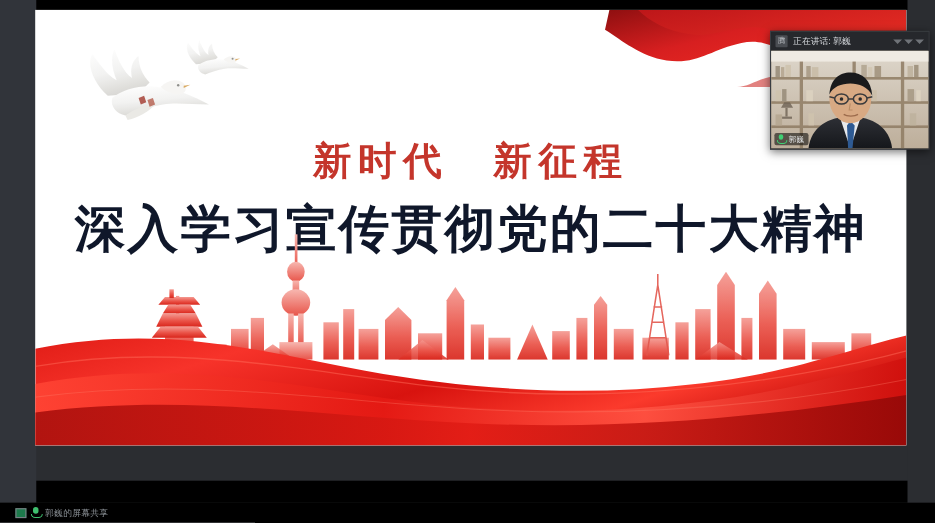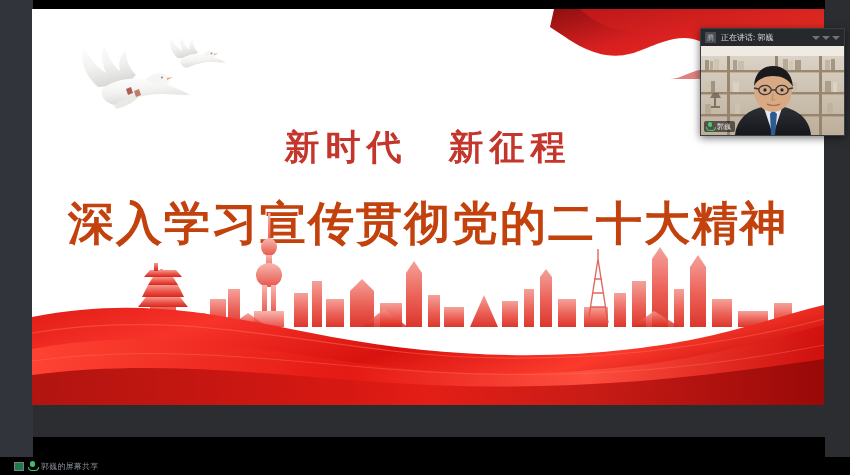--- a/index.html
+++ b/index.html
@@ -34,22 +34,22 @@
 
   
   .doves{position:absolute;left:8px;top:10px;width:190px;height:105px;}
   .doves svg{display:block;}
 
   
   .heading-wrap{position:absolute;left:0;top:118px;width:792px;text-align:center;}
   .kicker{font-family:"DejaVu Sans","Liberation Sans",sans-serif;
           font-size:35px;font-weight:bold;color:#c4352b;letter-spacing:6px;
           line-height:1.15;}
-  .headline{margin-top:29px;font-family:"DejaVu Sans","Liberation Sans",sans-serif;
-            font-size:46px;font-weight:bold;color:#c2410c;letter-spacing:2px;
+  .headline{margin-top:14px;font-family:"DejaVu Sans","Liberation Sans",sans-serif;
+            font-size:46px;font-weight:bold;color:#0f172a;letter-spacing:2px;
             line-height:1.2;}
 
   
   .skyline{position:absolute;left:0;bottom:78px;width:792px;height:120px;}
   .skyline svg{display:block;}
 
   
   .waves{position:absolute;left:0;bottom:0;width:792px;height:118px;}
   .waves svg{display:block;}
 

